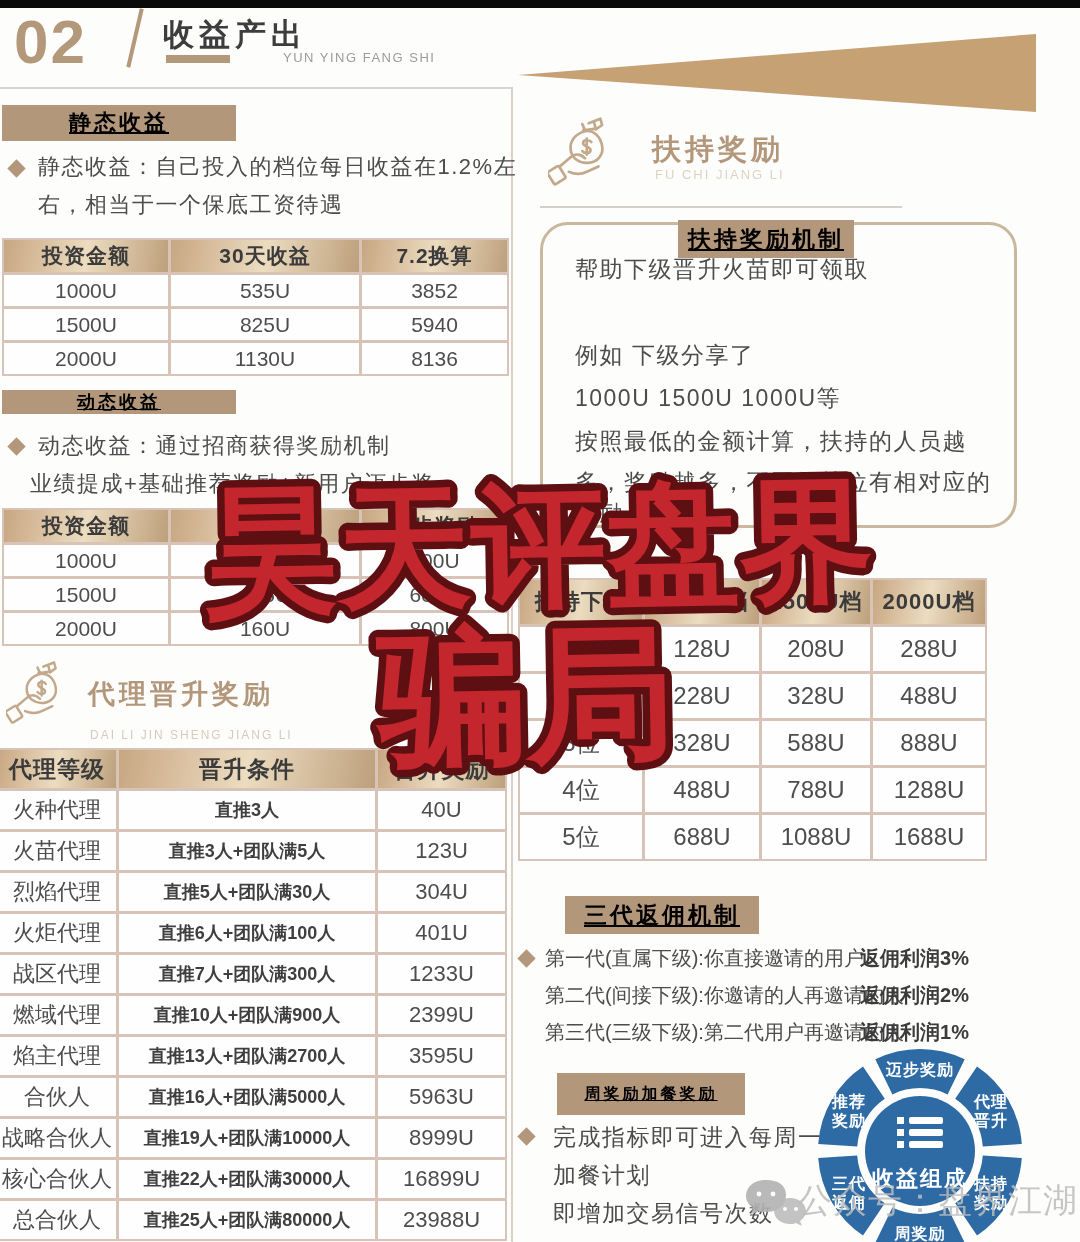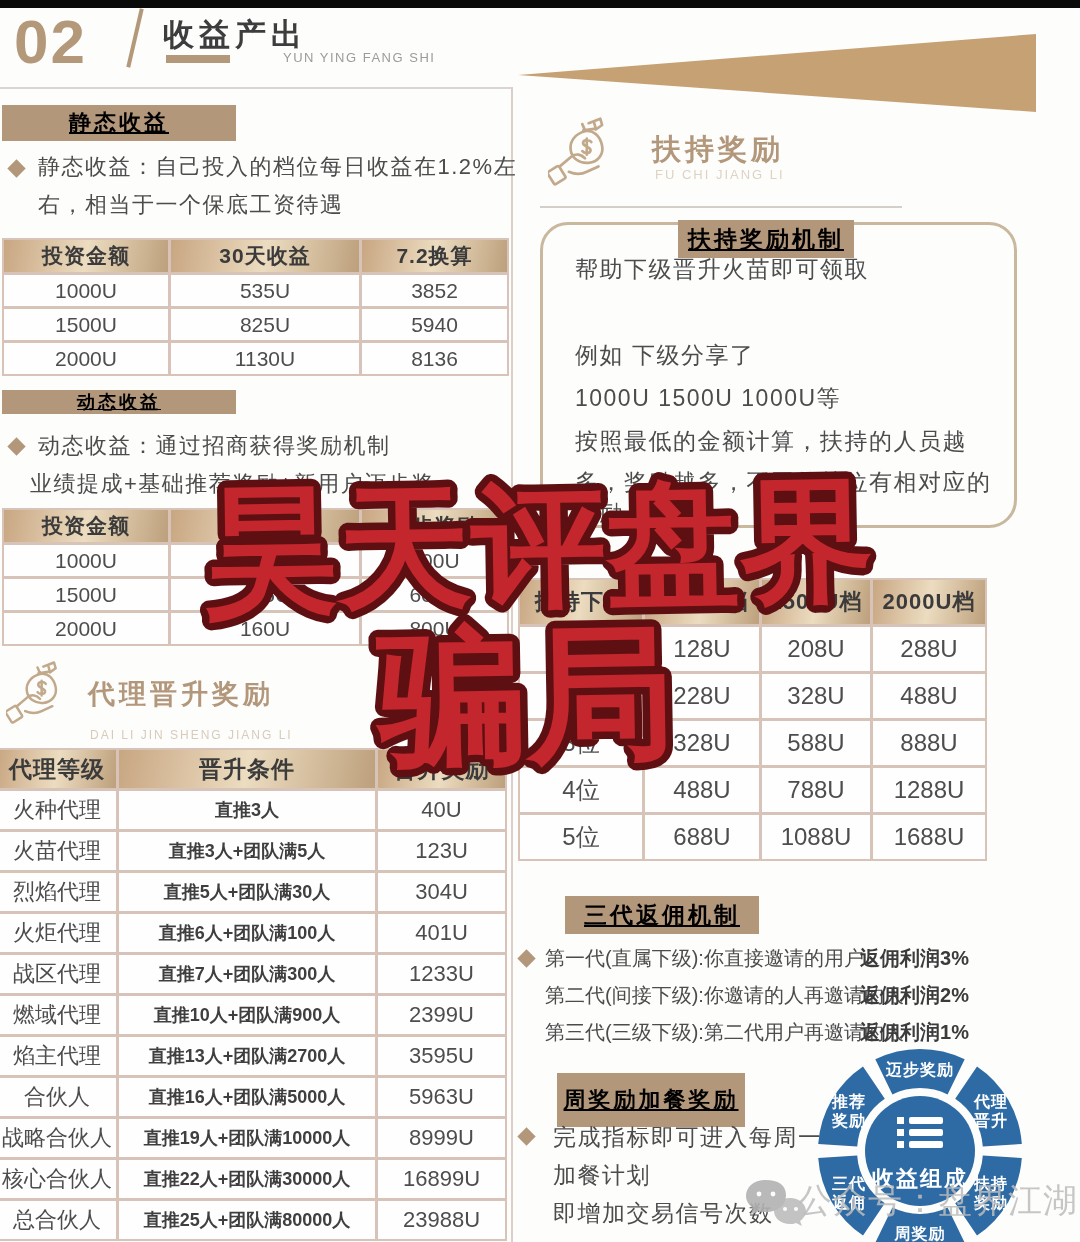--- a/index.html
+++ b/index.html
@@ -17,21 +17,21 @@
   .sec-slash { left:133px; top:8px; width:4px; height:60px; background:#b4987a; transform:rotate(13deg); }
   .sec-title { left:163px; top:14px; font-size:31px; font-weight:bold; color:#3d3d3d; letter-spacing:5px; }
   .sec-underline { left:166px; top:55px; width:64px; height:8px; background:#b4987a; }
   .sec-sub { left:283px; top:50px; font-size:13px; color:#9b9b9b; letter-spacing:1.5px; }
 
   .banner { background:#b3977b; color:#000000; font-weight:bold; display:flex; align-items:center; justify-content:center; letter-spacing:3px;text-decoration:underline; }
   .banner-static { left:2px; top:105px; width:234px; height:36px; font-size:22px; }
   .banner-dynamic { left:2px; top:390px; width:234px; height:24px; font-size:18px; }
   .banner-mech { left:678px; top:204px; width:176px; height:38px; font-size:23px; z-index:5;margin-top:16px; }
   .banner-comm { left:565px; top:896px; width:194px; height:38px; font-size:23px; }
-  .banner-week { left:557px; top:1073px; width:188px; height:54px; font-size:22px; }
+  .banner-week { left:557px; top:1073px; width:188px; height:42px; font-size:16px; }
 
   .diamond { width:13px; height:13px; background:#b3977b; transform:rotate(45deg); }
   .body-line { font-size:22px; color:#4c4c4c; letter-spacing:1.5px; white-space:nowrap; }
 
   .tbl { display:grid; gap:3px; background:#d8c3b9; border:2px solid #d8c3b9; }
   .hc { background:linear-gradient(100deg,#c8a682,#ecdcc0 50%,#bda07c); color:#3b3b3b; font-weight:bold;
         display:flex; align-items:center; justify-content:center; font-size:21px; letter-spacing:1px; }
   .c  { background:#fefefe; color:#4d4d4d; display:flex; align-items:center; justify-content:center; font-size:21px; }
   .tbl1 { left:2px; top:238px; grid-template-columns:164px 188px 145px; grid-template-rows:32px repeat(3,31px); }
   .tbl2 { left:2px; top:508px; grid-template-columns:164px 188px 145px; grid-template-rows:32px repeat(3,31px); }

